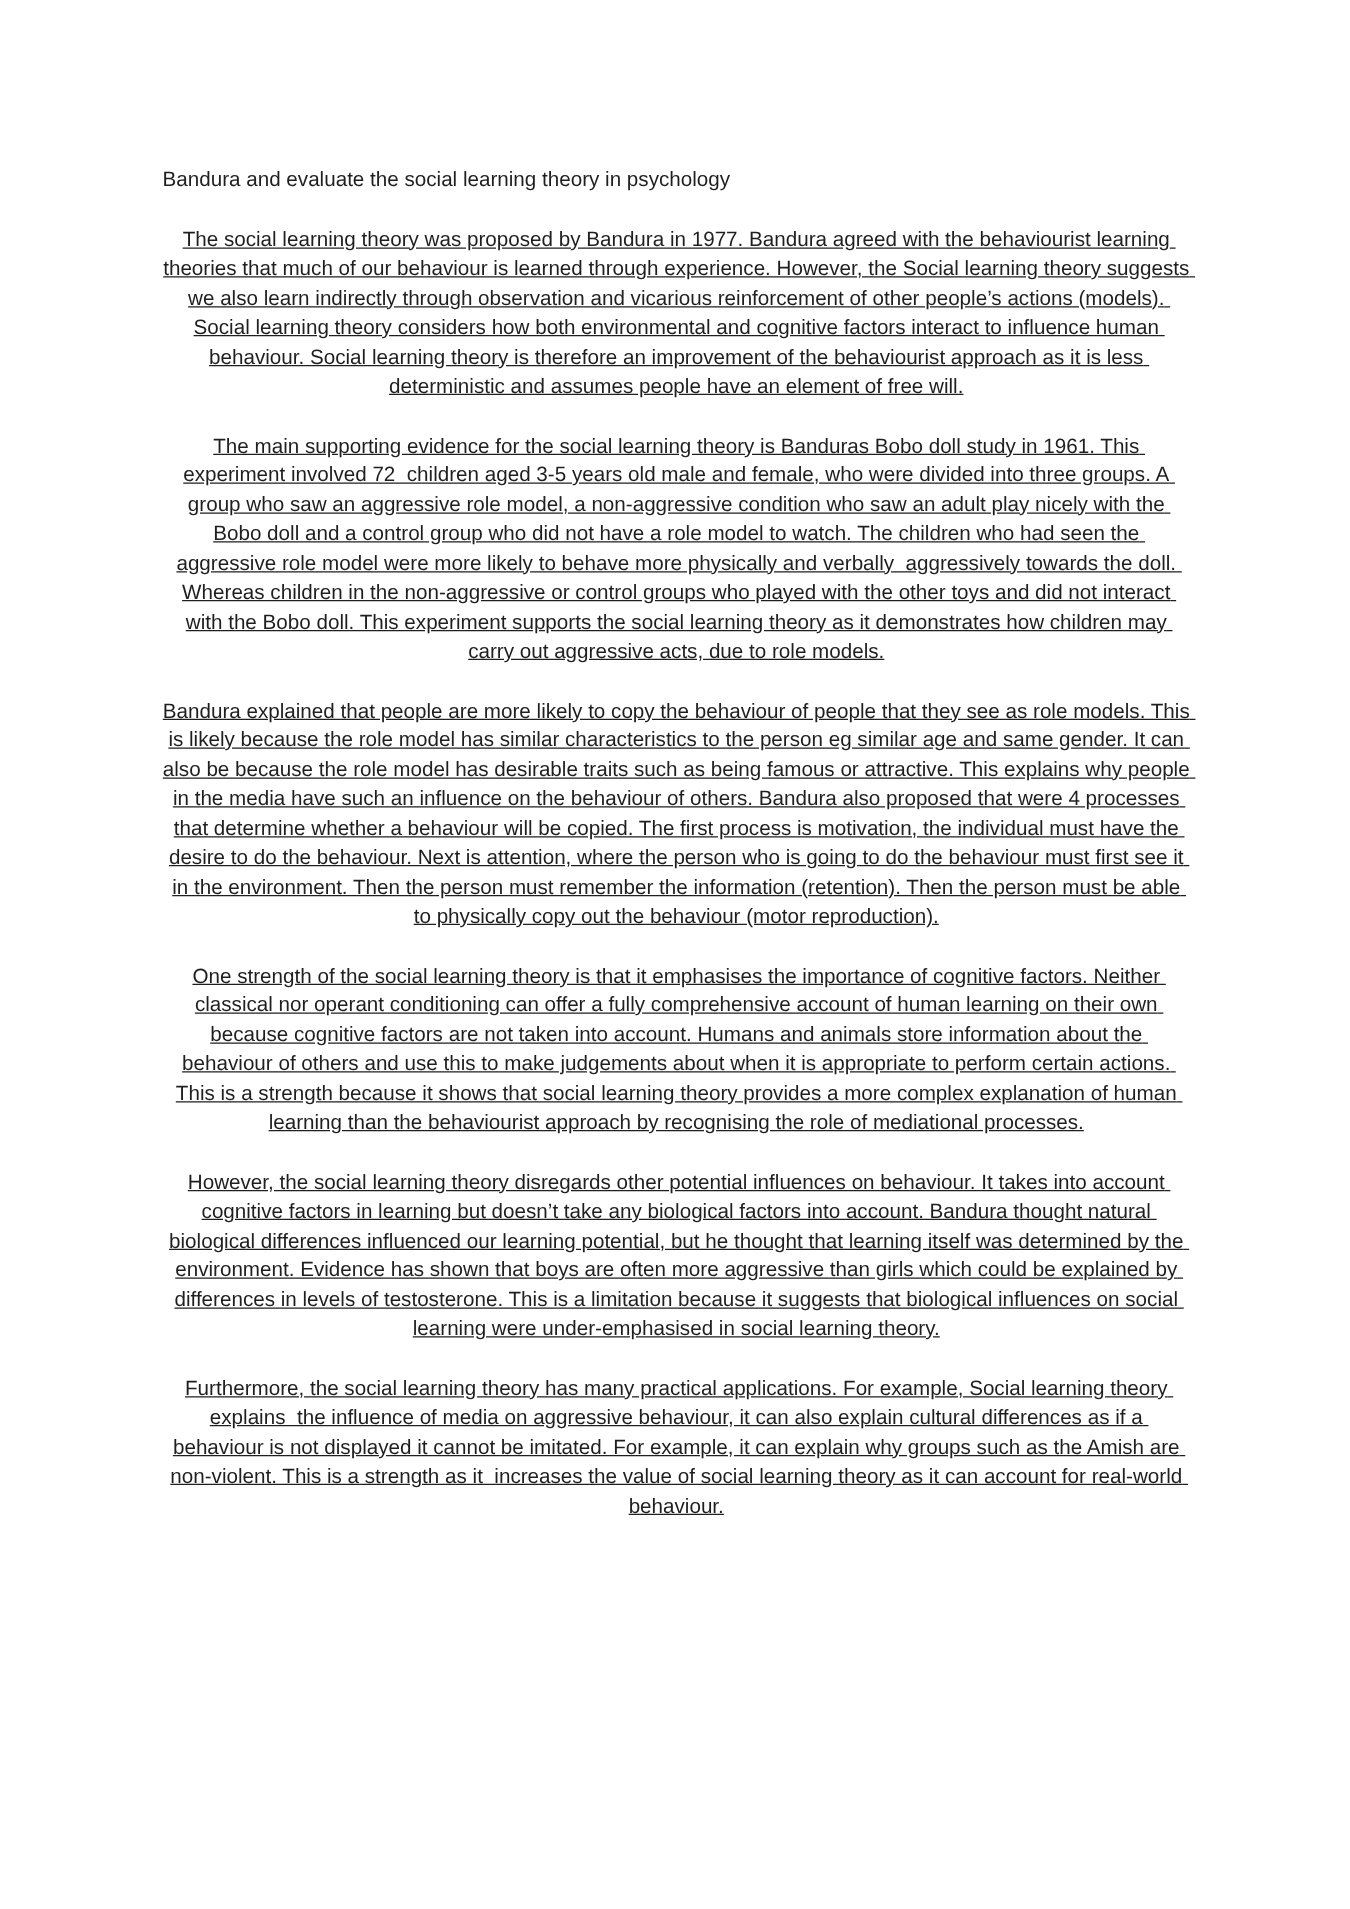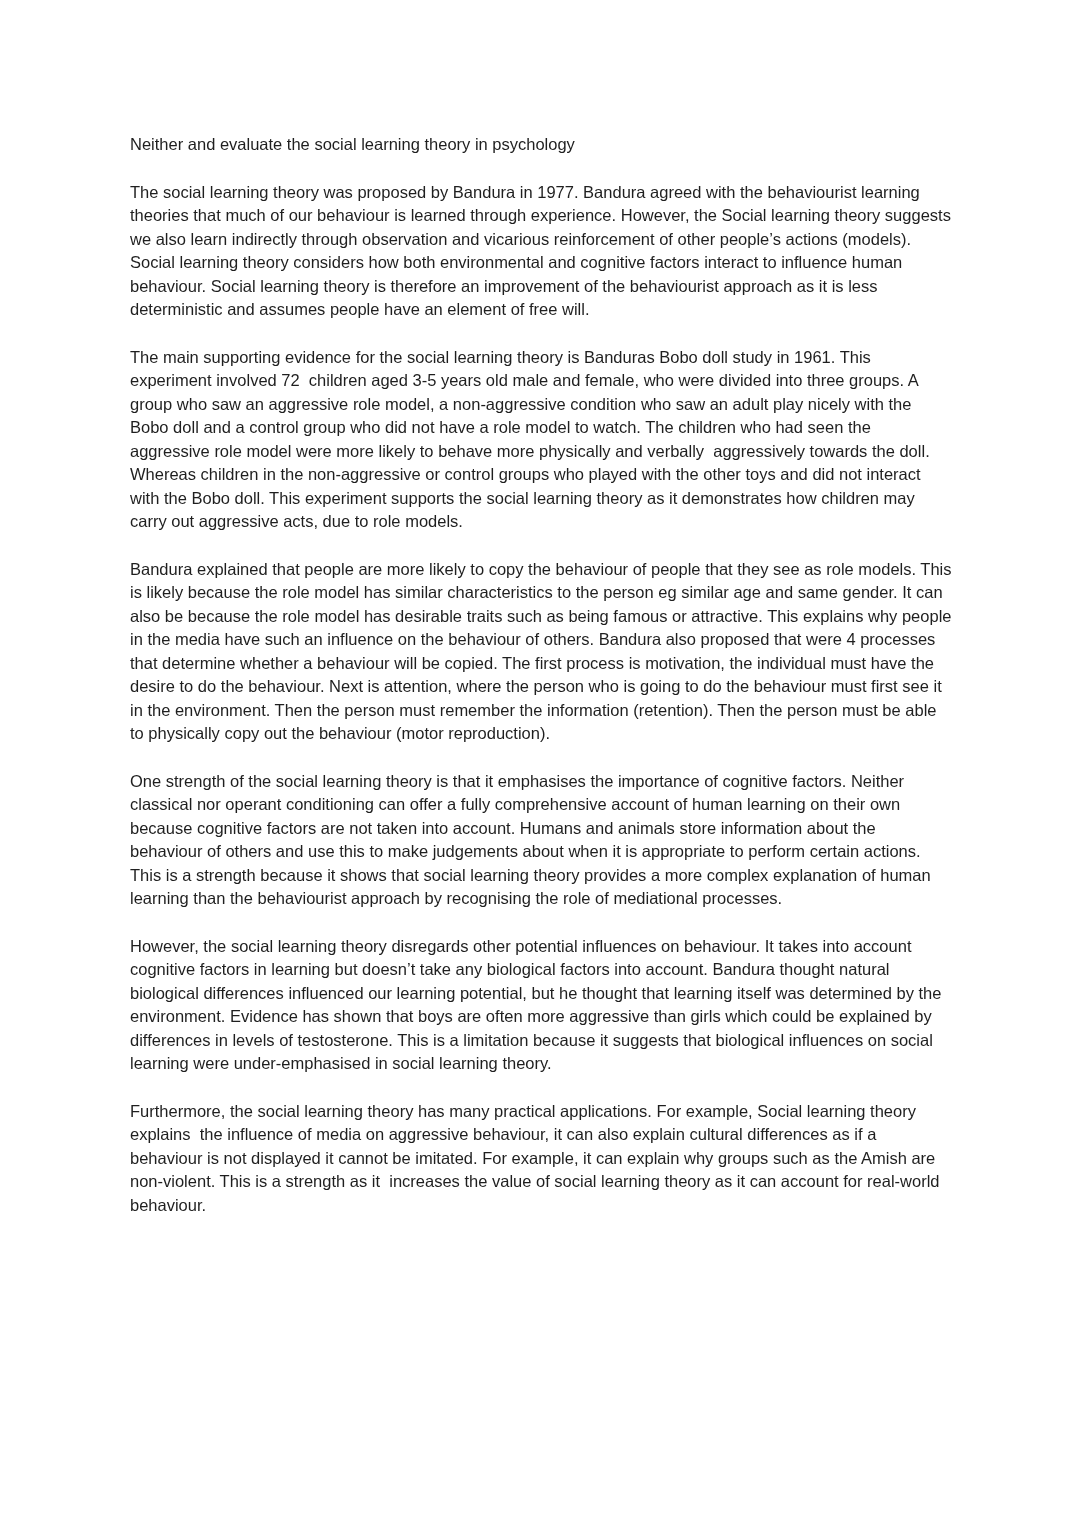--- a/index.html
+++ b/index.html
@@ -27,29 +27,30 @@
     font-weight: normal;
     line-height: 23.5px;
     margin: 0 0 24px 0;
     white-space: pre-wrap;
   }
   .doc-paragraph {
     font-size: 16.5px;
     line-height: 23.5px;
     margin: 0 0 24px 0;
     white-space: pre-wrap;
-    text-align: left;
+    text-align: center;
+    text-decoration: underline;
   }
 </style>
 </head>
 <body>
 
 <div class="page">
   <div class="content">
-    <p class="doc-title">Neither and evaluate the social learning theory in psychology</p>
+    <p class="doc-title">Bandura and evaluate the social learning theory in psychology</p>
     <p class="doc-paragraph">The social learning theory was proposed by Bandura in 1977. Bandura agreed with the behaviourist learning theories that much of our behaviour is learned through experience. However, the Social learning theory suggests we also learn indirectly through observation and vicarious reinforcement of other people’s actions (models). Social learning theory considers how both environmental and cognitive factors interact to influence human behaviour. Social learning theory is therefore an improvement of the behaviourist approach as it is less deterministic and assumes people have an element of free will.</p>
     <p class="doc-paragraph">The main supporting evidence for the social learning theory is Banduras Bobo doll study in 1961. This experiment involved 72  children aged 3-5 years old male and female, who were divided into three groups. A group who saw an aggressive role model, a non-aggressive condition who saw an adult play nicely with the Bobo doll and a control group who did not have a role model to watch. The children who had seen the aggressive role model were more likely to behave more physically and verbally  aggressively towards the doll. Whereas children in the non-aggressive or control groups who played with the other toys and did not interact with the Bobo doll. This experiment supports the social learning theory as it demonstrates how children may carry out aggressive acts, due to role models.</p>
     <p class="doc-paragraph">Bandura explained that people are more likely to copy the behaviour of people that they see as role models. This is likely because the role model has similar characteristics to the person eg similar age and same gender. It can also be because the role model has desirable traits such as being famous or attractive. This explains why people in the media have such an influence on the behaviour of others. Bandura also proposed that were 4 processes that determine whether a behaviour will be copied. The first process is motivation, the individual must have the desire to do the behaviour. Next is attention, where the person who is going to do the behaviour must first see it in the environment. Then the person must remember the information (retention). Then the person must be able to physically copy out the behaviour (motor reproduction).</p>
     <p class="doc-paragraph">One strength of the social learning theory is that it emphasises the importance of cognitive factors. Neither classical nor operant conditioning can offer a fully comprehensive account of human learning on their own because cognitive factors are not taken into account. Humans and animals store information about the behaviour of others and use this to make judgements about when it is appropriate to perform certain actions. This is a strength because it shows that social learning theory provides a more complex explanation of human learning than the behaviourist approach by recognising the role of mediational processes.</p>
     <p class="doc-paragraph">However, the social learning theory disregards other potential influences on behaviour. It takes into account cognitive factors in learning but doesn’t take any biological factors into account. Bandura thought natural biological differences influenced our learning potential, but he thought that learning itself was determined by the environment. Evidence has shown that boys are often more aggressive than girls which could be explained by differences in levels of testosterone. This is a limitation because it suggests that biological influences on social learning were under-emphasised in social learning theory.</p>
     <p class="doc-paragraph">Furthermore, the social learning theory has many practical applications. For example, Social learning theory explains  the influence of media on aggressive behaviour, it can also explain cultural differences as if a behaviour is not displayed it cannot be imitated. For example, it can explain why groups such as the Amish are non-violent. This is a strength as it  increases the value of social learning theory as it can account for real-world behaviour.</p>
   </div>
 </div>
 
 </body></html>

